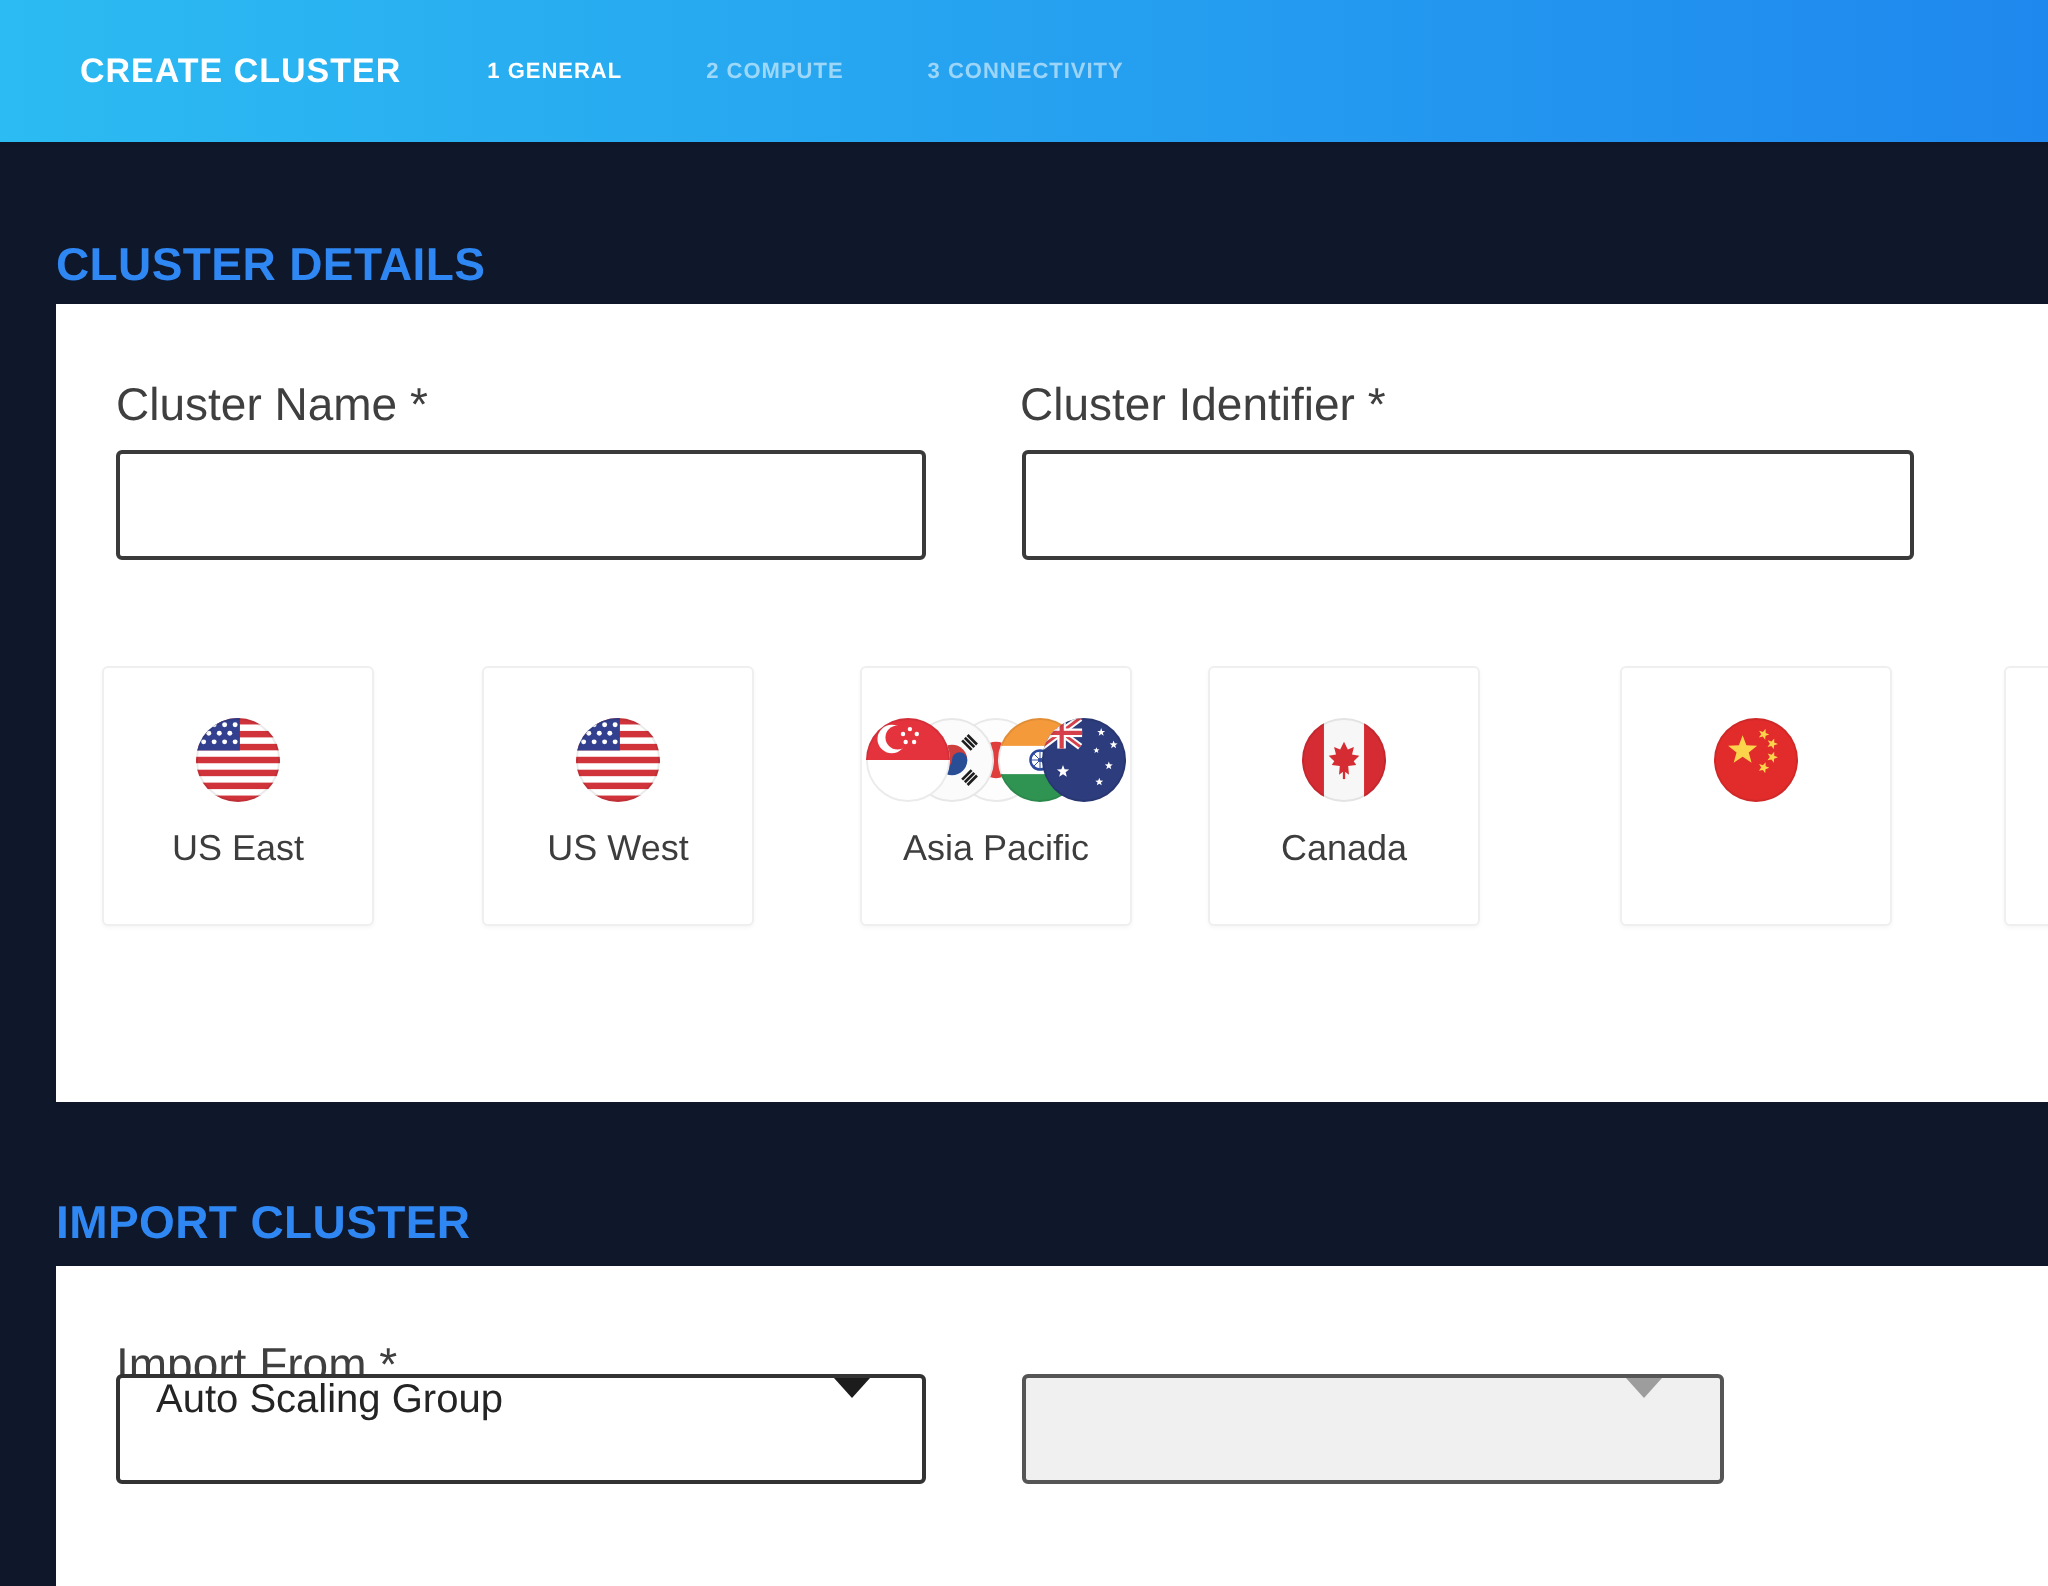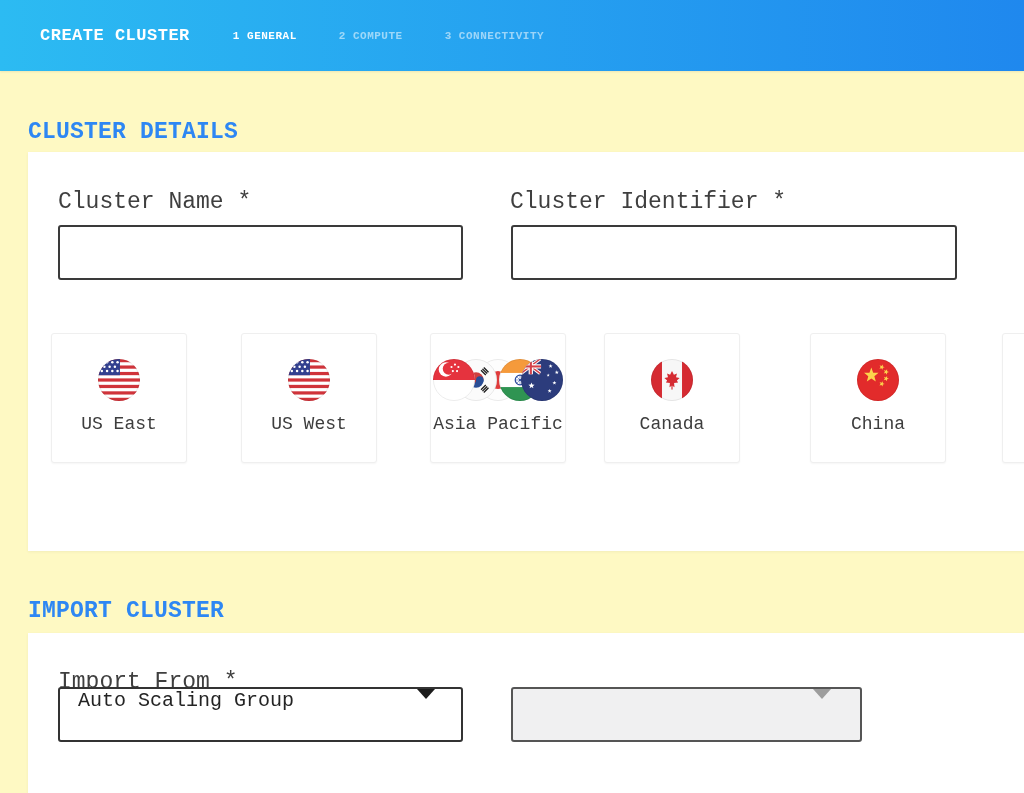--- a/index.html
+++ b/index.html
@@ -1,19 +1,19 @@
 <!DOCTYPE html>
 <html><head>
 <meta charset="utf-8">
 <style>
   html,body{margin:0;padding:0;}
   .page{
     position:relative;width:1024px;height:793px;overflow:hidden;
-    background:#fef9c3;
-    font-family:Liberation Mono, monospace;
+    background:#0f172a;
+    font-family:Liberation Sans, sans-serif;
     -webkit-font-smoothing:antialiased;
   }
   
   .topbar{
     position:absolute;top:0;left:0;width:100%;height:71px;box-sizing:border-box;
     background:linear-gradient(90deg,#2cbbf2 0%,#1f88ee 100%);
     display:flex;align-items:center;padding-left:40px;
     box-shadow:0 1px 2px rgba(0,0,0,.08);
   }
   .topbar-title{font-size:17px;font-weight:700;color:#ffffff;letter-spacing:.5px;}
@@ -341,21 +341,20 @@
                   <path fill="#fcd44c" d="M15.00 9.00L16.97 14.28L22.61 14.53L18.20 18.04L19.70 23.47L15.00 20.36L10.30 23.47L11.80 18.04L7.39 14.53L13.03 14.28Z"></path>
                   <path fill="#fcd44c" d="M27.03 5.68L27.04 7.80L29.00 8.60L26.99 9.28L26.83 11.38L25.57 9.68L23.51 10.18L24.74 8.46L23.64 6.65L25.65 7.29Z"></path>
                   <path fill="#fcd44c" d="M31.53 10.68L31.54 12.80L33.50 13.60L31.49 14.28L31.33 16.38L30.07 14.68L28.01 15.18L29.24 13.46L28.14 11.65L30.15 12.29Z"></path>
                   <path fill="#fcd44c" d="M31.53 17.68L31.54 19.80L33.50 20.60L31.49 21.28L31.33 23.38L30.07 21.68L28.01 22.18L29.24 20.46L28.14 18.65L30.15 19.29Z"></path>
                   <path fill="#fcd44c" d="M27.03 23.18L27.04 25.30L29.00 26.10L26.99 26.78L26.83 28.88L25.57 27.18L23.51 27.68L24.74 25.96L23.64 24.15L25.65 24.79Z"></path>
                 </g>
                 <circle cx="22" cy="22" r="21.5" fill="none" stroke="rgba(0,0,0,0.08)"></circle>
               </svg>
             </span>
           </div>
-          <div class="region-label">China</div>
         </div>
         <div class="region-card" style="left: 974px;">
           <div class="region-flags"></div>
           <div class="region-label"></div>
         </div>
       </div>
   </section>
 
   <h2 class="section-heading h-import">IMPORT CLUSTER</h2>
 

